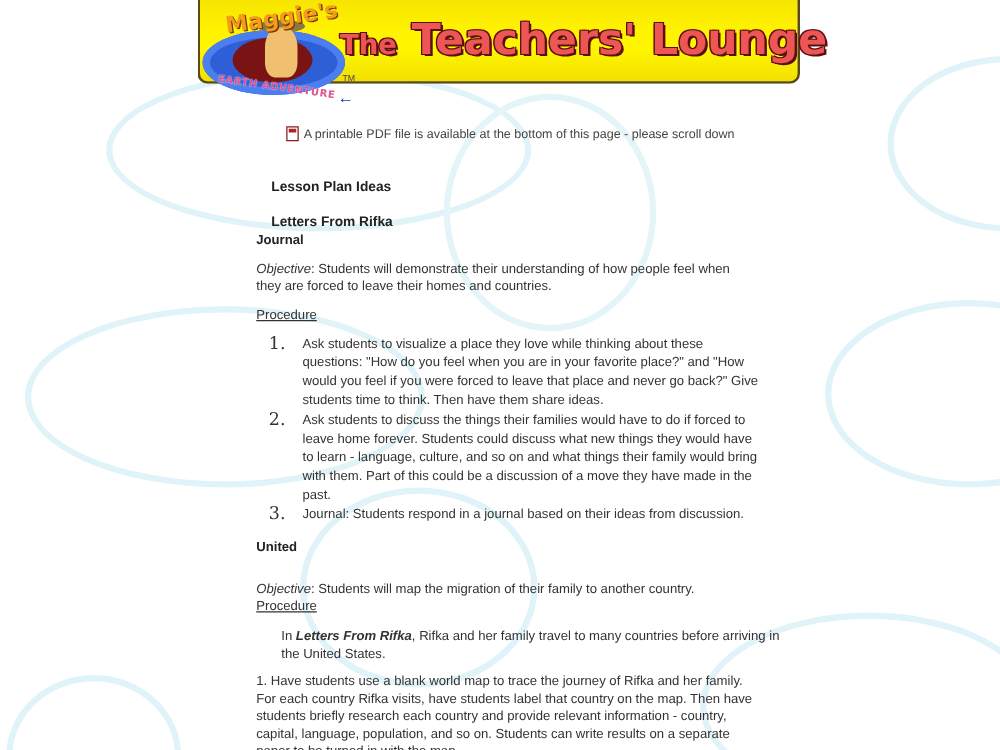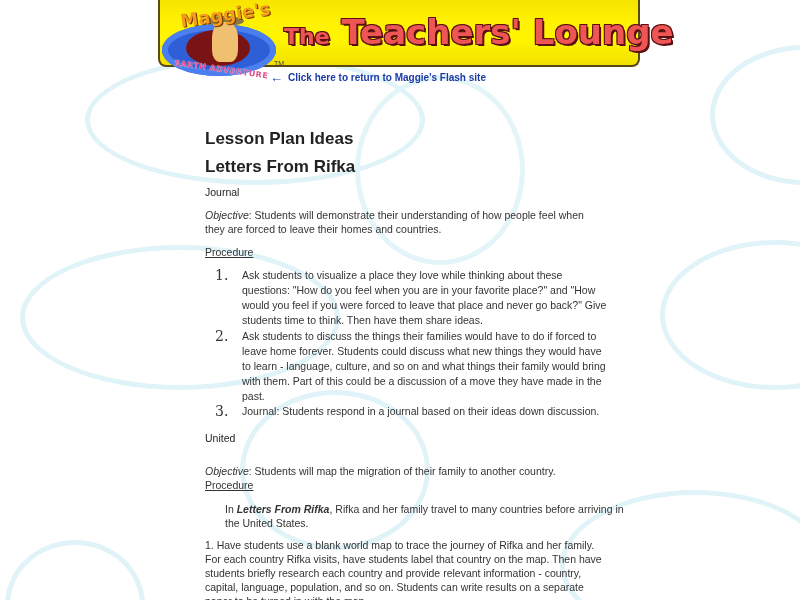--- a/index.html
+++ b/index.html
@@ -14,21 +14,21 @@
     z-index:0;
   }
   .page { position:absolute; left:0; top:0; width:800px; height:600px; z-index:1; }
   .banner {
     position:absolute; left:158px; top:0; width:482px; height:67px;
     background:linear-gradient(180deg,#f7e400 0%,#fff200 35%,#fff600 60%,#f2e000 100%);
     border:2px solid #5a4a10; border-top:none; border-radius:0 0 8px 8px;
     box-sizing:border-box;
   }
   .banner-title {
-    position:absolute; left:124px; top:12px;
+    position:absolute; left:112px; top:12px;
     font-family:"DejaVu Sans", sans-serif; font-weight:bold; font-size:34px;
     color:#ee5555; letter-spacing:0px;
     text-shadow:2px 2px 0 #5a1010, -1px -1px 0 #5a1010, 1px -1px 0 #5a1010, -1px 1px 0 #5a1010;
     white-space:nowrap;
   }
   .banner-title .the { font-size:22px; }
   .logo {
     position:absolute; left:160px; top:8px; width:120px; height:70px;
   }
   .logo-ring {
@@ -72,22 +72,22 @@
     display:flex; align-items:center;
   }
   .pdf-icon {
     display:inline-block; width:10px; height:12px; border:1px solid #8a1a1a;
     background:#fff; position:relative; margin-right:4px; box-sizing:border-box;
   }
   .pdf-icon::before {
     content:""; position:absolute; left:1px; top:1px; width:6px; height:3px; background:#b22222;
   }
   .content { position:absolute; left:205px; top:128px; width:400px; font-size:11px; line-height:15px; color:#333; }
-  .h-big { font-weight:bold; font-size:17px; color:#222; margin:0; position:absolute; left:0; }
-  .h-small { font-weight:normal; font-size:10.5px; color:#222; position:absolute; left:0; }
+  .h-big { font-weight:bold; font-size:11px; color:#222; margin:12px; position:absolute; left:0; }
+  .h-small { font-weight:bold; font-size:10.5px; color:#222; position:absolute; left:0; }
   .para { position:absolute; left:0; width:400px; font-size:10.5px; line-height:14px; color:#333; }
   .link { text-decoration:underline; color:#333; }
   .ol { position:absolute; left:0; width:400px; }
   .li { position:absolute; left:0; width:400px; }
   .li-num { position:absolute; left:10px; font-family:"DejaVu Serif", serif; font-size:14px; color:#333; }
   .li-text { position:absolute; left:37px; width:370px; font-size:10.5px; line-height:15px; color:#333; }
 </style>
 </head>
 <body>
 
@@ -113,22 +113,25 @@
     <div class="logo-ring"></div>
     <div class="logo-inner"></div>
     <div class="logo-hat"></div>
     <div class="logo-girl"></div>
     <div class="logo-text-top">Maggie's</div>
     <div class="logo-text-bottom">EARTH ADVENTURE</div>
   </div>
   <div class="tm">TM</div>
 
   <span class="return-arrow">←</span>
-  <a class="return-link">Click here to return to Maggie's Flash site</a>
 
+  <div class="pdf-note">
+    <span class="pdf-icon"></span>
+    <span>A printable PDF file is available at the bottom of this page - please scroll down</span>
+  </div>
 
   <div class="content">
     <div class="h-big" style="top:3px;">Lesson Plan Ideas</div>
     <div class="h-big" style="top:31px;">Letters From Rifka</div>
 
     <div class="h-small" style="top:57px;">Journal</div>
 
     <div class="para" style="top:80px;"><i>Objective</i><span>: Students will demonstrate their understanding of how people feel when they are forced to leave their homes and countries.</span></div>
 
     <div class="para" style="top:117px;"><span class="link">Procedure</span></div>
@@ -137,21 +140,21 @@
       <div class="li" style="top:0px;">
         <span class="li-num">1.</span>
         <div class="li-text">Ask students to visualize a place they love while thinking about these questions: "How do you feel when you are in your favorite place?" and "How would you feel if you were forced to leave that place and never go back?" Give students time to think. Then have them share ideas.</div>
       </div>
       <div class="li" style="top:61px;">
         <span class="li-num">2.</span>
         <div class="li-text">Ask students to discuss the things their families would have to do if forced to leave home forever. Students could discuss what new things they would have to learn - language, culture, and so on and what things their family would bring with them. Part of this could be a discussion of a move they have made in the past.</div>
       </div>
       <div class="li" style="top:136px;">
         <span class="li-num">3.</span>
-        <div class="li-text">Journal: Students respond in a journal based on their ideas down discussion.</div>
+        <div class="li-text">Journal: Students respond in a journal based on their ideas from discussion.</div>
       </div>
     </div>
 
     <div class="h-small" style="top:303px;">United</div>
 
     <div class="para" style="top:336px;"><i>Objective</i><span>: Students will map the migration of their family to another country.</span></div>
 
     <div class="para" style="top:350px;"><span class="link">Procedure</span></div>
 
     <div class="para" style="top:374px;margin-left:20px;"><span>In </span><b><i>Letters From Rifka</i></b><span>, Rifka and her family travel to many countries before arriving in the United States.</span></div>

